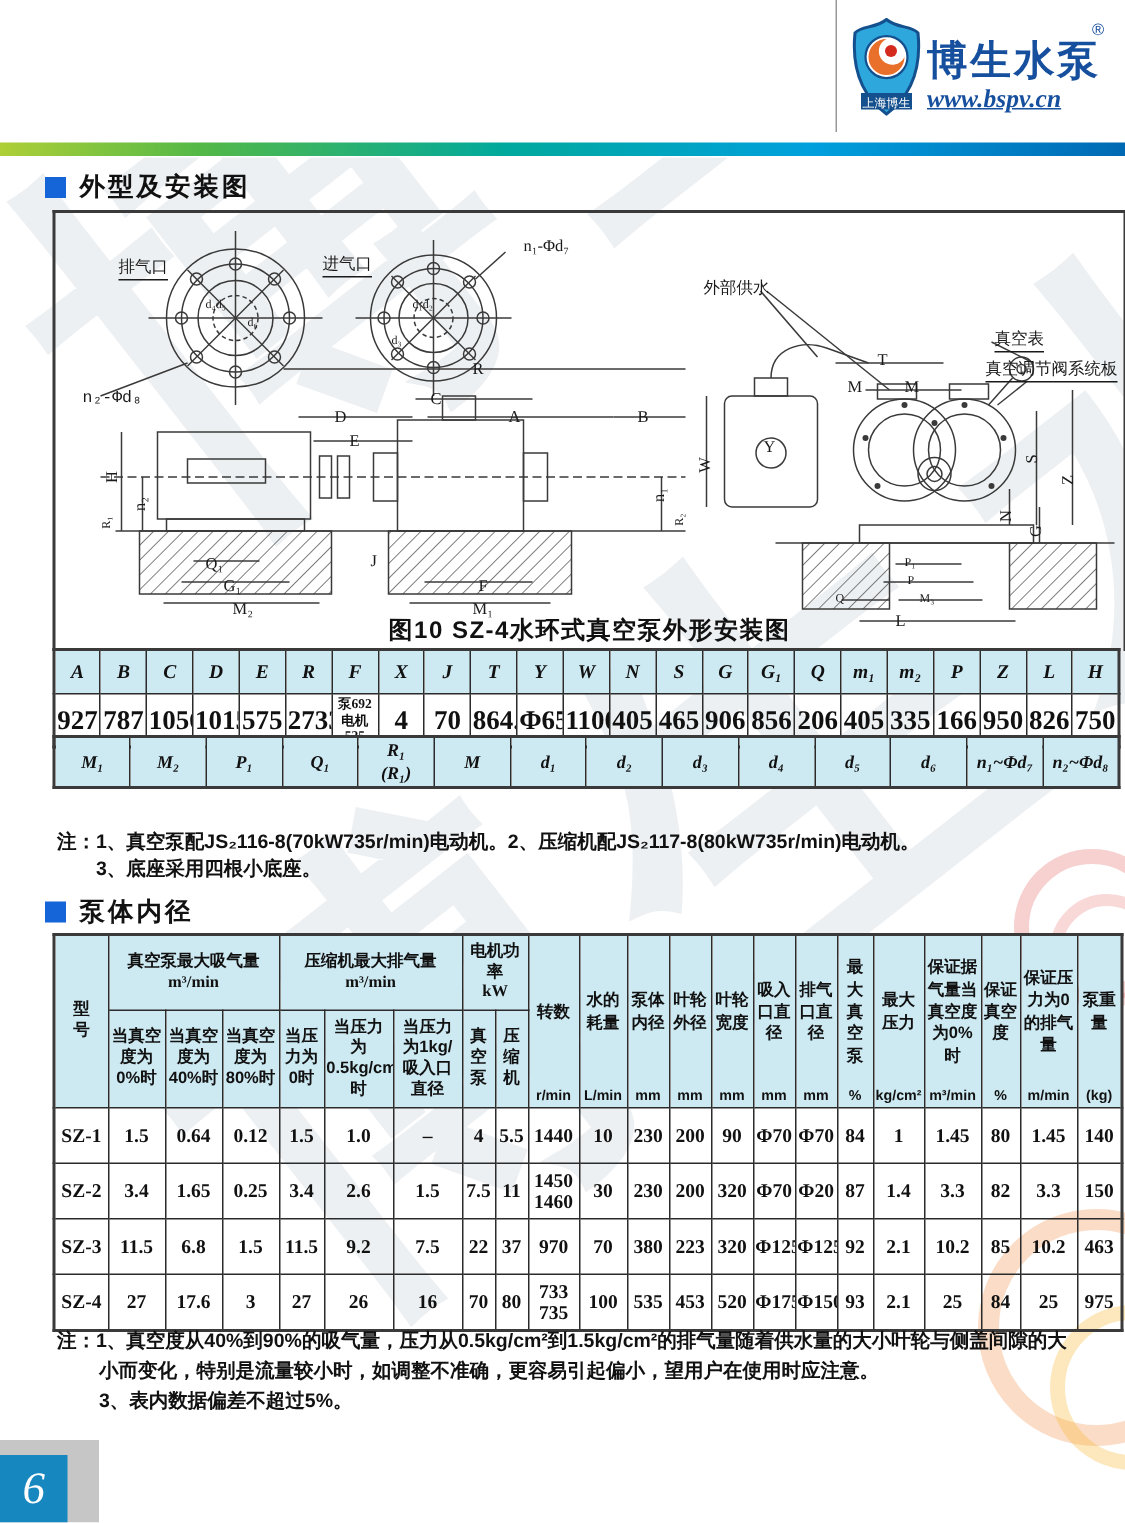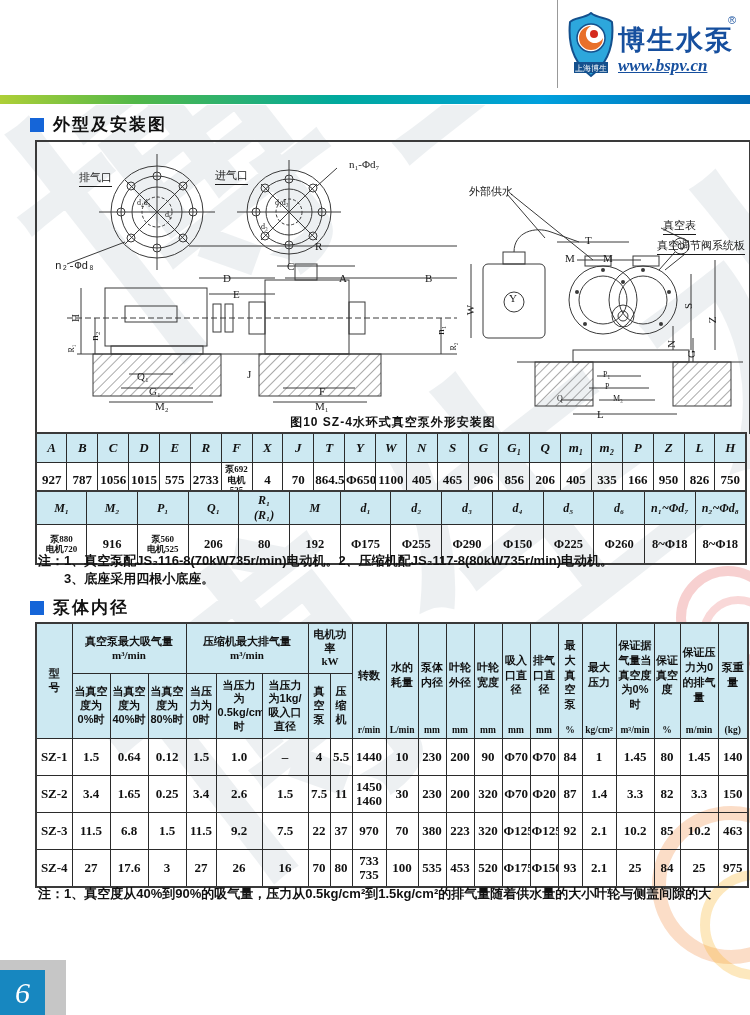--- a/index.html
+++ b/index.html
@@ -48,28 +48,28 @@
   
   .panel{position:absolute;left:35px;top:140px;width:712px;height:292px;border:2px solid #3a3a3a;
     border-bottom:none;z-index:2;background:transparent;}
   .panel svg{position:absolute;left:0;top:0;}
   .dlabel{position:absolute;font-size:11px;color:#1a1a1a;white-space:nowrap;z-index:3;
     font-family:"Liberation Serif","DejaVu Serif",serif;}
   .dlabel.u{border-bottom:1px solid #1a1a1a;padding-bottom:1px;}
   .dlabel.rot{transform:rotate(-90deg);transform-origin:center;}
   .dlabel.sm{font-size:8px;}
   .panel-caption{position:absolute;left:0;bottom:3px;width:100%;text-align:center;
-    font-size:12px;font-weight:bold;letter-spacing:1px;z-index:3;}
+    font-size:16px;font-weight:bold;letter-spacing:1px;z-index:3;}
 
   
   .dimtbl{position:absolute;left:35px;border-collapse:collapse;table-layout:fixed;width:712px;z-index:2;}
   .dimtbl th,.dimtbl td{border:1px solid #2b2b2b;text-align:center;vertical-align:middle;
     font-family:"Liberation Serif","DejaVu Serif",serif;white-space:pre-line;overflow:hidden;}
   .dimtbl th{background:#cde9f2;font-style:italic;font-weight:bold;font-size:13px;height:26px;}
-  .dimtbl td{background:transparent;font-size:13px;font-weight:bold;}
+  .dimtbl td{background:transparent;font-size:18px;font-weight:bold;}
   #dim-table1{top:432px;border:2px solid #3a3a3a;}
   #dim-table1 td{height:32px;}
   #dim-table2{top:490px;border:2px solid #3a3a3a;}
   #dim-table2 th{height:30px;font-size:12px;}
   #dim-table2 td{height:36px;font-size:12.5px;}
   .cell-small{font-size:9px !important;line-height:1.15;}
 
   .dim-notes{position:absolute;left:38px;top:552px;width:700px;font-size:13px;font-weight:bold;
     line-height:1.35;z-index:2;white-space:pre-line;}
 
@@ -77,21 +77,21 @@
   #spec-table{position:absolute;left:35px;top:622px;border-collapse:collapse;table-layout:fixed;
     width:712px;z-index:2;border:2px solid #3a3a3a;}
   #spec-table th,#spec-table td{border:1px solid #2b2b2b;text-align:center;vertical-align:middle;
     padding:1px;overflow:hidden;}
   #spec-table th{background:#cde9f2;font-weight:bold;font-size:11px;line-height:1.25;}
   #spec-table td{background:transparent;font-size:13px;font-weight:bold;white-space:pre-line;line-height:1.1;
     font-family:"Liberation Serif","DejaVu Serif",serif;height:34px;}
   .grp-unit{font-family:"Liberation Serif","DejaVu Serif",serif;font-weight:bold;font-size:11px;}
   .vhead{display:flex;flex-direction:column;justify-content:space-between;align-items:center;height:112px;}
   .vhead .lbl{flex:1;display:flex;align-items:center;justify-content:center;line-height:1.35;}
-  .vhead .unit{font-size:9.5px;font-family:Liberation Serif, serif;}
+  .vhead .unit{font-size:9.5px;font-family:Liberation Sans, sans-serif;}
   .model-head{font-size:13px;line-height:2.2;}
 
   .main-notes{position:absolute;left:38px;top:884px;width:705px;font-size:13px;font-weight:bold;
     line-height:1.55;z-index:2;}
   .main-notes .nline{white-space:pre-line;}
   .indent1{padding-left:28px;}
   .indent2{padding-left:28px;}
 
   
   .footer-gray{position:absolute;left:0;top:960px;width:66px;height:55px;background:#c6c6c6;z-index:2;}
@@ -384,38 +384,20 @@
         <th>M</th>
         <th>d₁</th>
         <th>d₂</th>
         <th>d₃</th>
         <th>d₄</th>
         <th>d₅</th>
         <th>d₆</th>
         <th>n₁~Φd₇</th>
         <th>n₂~Φd₈</th>
       </tr>
-    <tr id="dim2-val-row">
-        <td class="cell-small">泵880
-电机720</td>
-        <td>916</td>
-        <td class="cell-small">泵560
-电机525</td>
-        <td>206</td>
-        <td>80</td>
-        <td>192</td>
-        <td>Φ175</td>
-        <td>Φ255</td>
-        <td>Φ290</td>
-        <td>Φ150</td>
-        <td>Φ225</td>
-        <td>Φ260</td>
-        <td>8~Φ18</td>
-        <td>8~Φ18</td>
-      </tr>
   </tbody>
 </table>
 
 <div class="dim-notes">注：1、真空泵配JS₂116-8(70kW735r/min)电动机。2、压缩机配JS₂117-8(80kW735r/min)电动机。
 　　3、底座采用四根小底座。</div>
 
 <div class="sec-head" style="top:596px;">
   <div class="sec-sq"></div>
   <div class="sec-txt">泵体内径</div>
 </div>
@@ -649,18 +631,20 @@
         <td>25</td>
         <td>84</td>
         <td>25</td>
         <td>975</td>
       </tr>
     </tbody>
 </table>
 
 <div class="main-notes">
   <div class="nline">注：1、真空度从40%到90%的吸气量，压力从0.5kg/cm²到1.5kg/cm²的排气量随着供水量的大小叶轮与侧盖间隙的大</div>
+  <div class="nline indent1">小而变化，特别是流量较小时，如调整不准确，更容易引起偏小，望用户在使用时应注意。</div>
+  <div class="nline indent2">3、表内数据偏差不超过5%。</div>
 </div>
 
 <div class="footer-gray"></div>
 <div class="footer-blue">
   <span class="footer-num">6</span>
 </div>
 
 </body></html>

